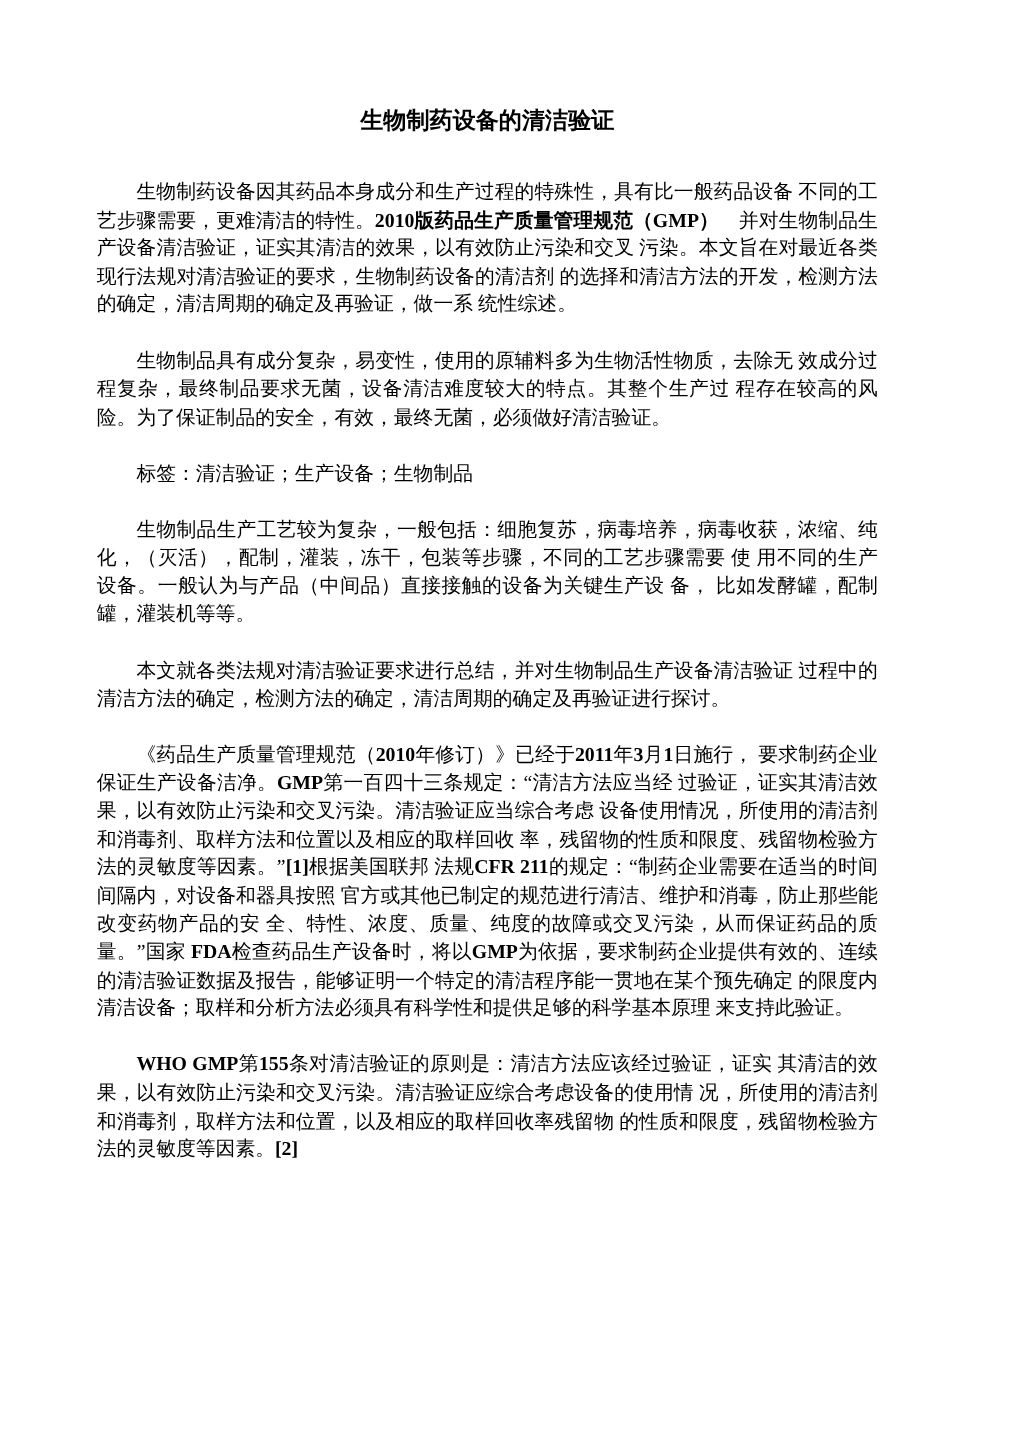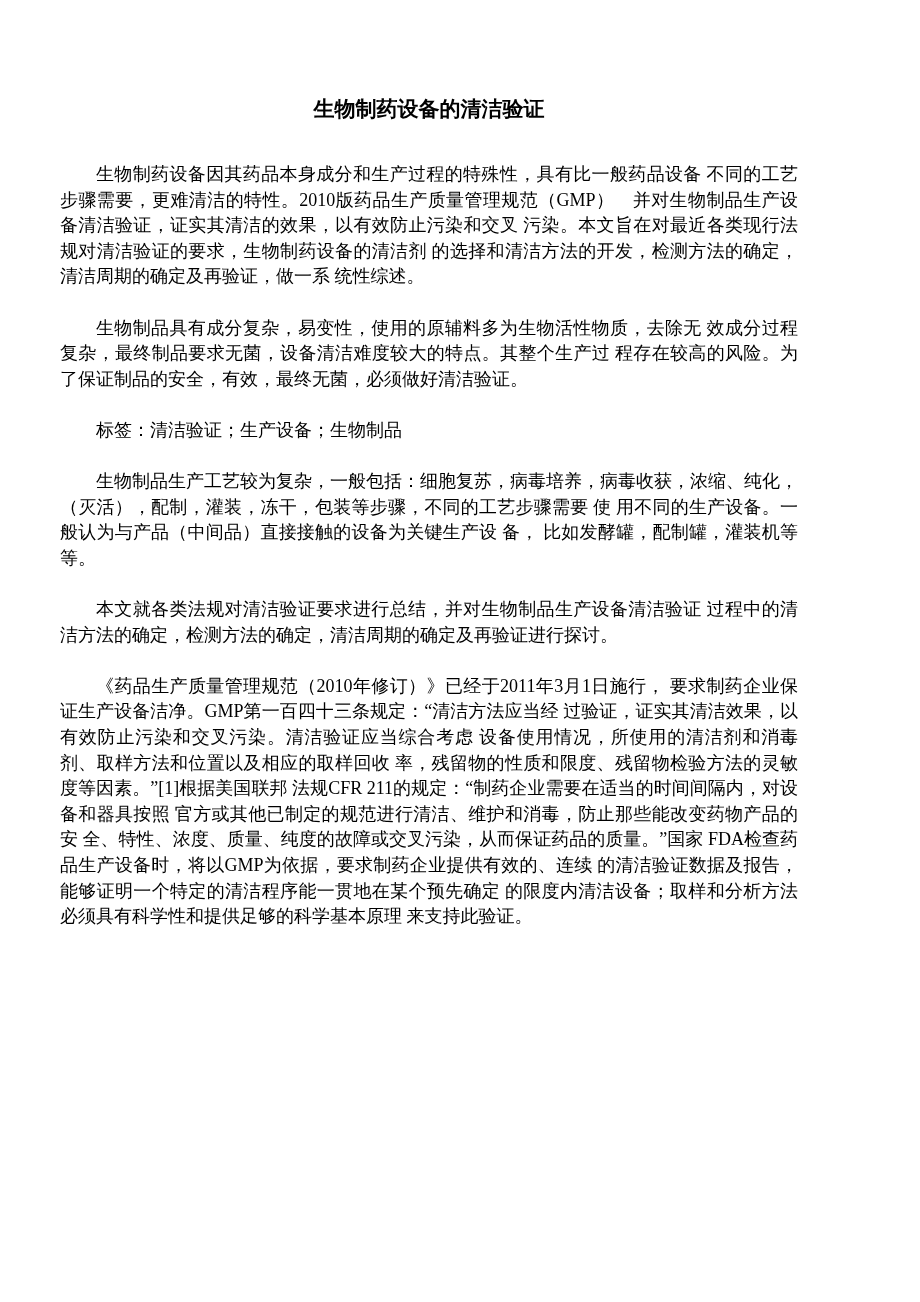--- a/index.html
+++ b/index.html
@@ -6,42 +6,42 @@
     margin: 0;
     padding: 0;
     background: #ffffff;
   }
   .page {
     position: relative;
     width: 920px;
     height: 1302px;
     box-sizing: border-box;
     background: #ffffff;
-    padding: 96px 122px 40px 60px;
+    padding: 96px 122px 40px 88px;
     font-family: "Liberation Serif", "DejaVu Serif", serif;
     font-size: 18px;
     line-height: 25.6px;
     color: #000000;
     overflow: hidden;
   }
   .doc-title {
     font-size: 21px;
     font-weight: bold;
     text-align: center;
     margin: 0 0 40px 0;
     line-height: 26px;
   }
   .para {
     margin: 0 0 25.6px 0;
     text-indent: 2em;
     text-align: justify;
     word-break: normal;
   }
   .para .b {
-    font-weight: normal;
+    font-weight: bold;
   }
 </style>
 </head>
 <body>
 
 <div class="page">
   <h1 class="doc-title">生物制药设备的清洁验证</h1>
 
   <p class="para"><span>生物制药设备因其药品本身成分和生产过程的特殊性，具有比一般药品设备 不同的工艺步骤需要，更难清洁的特性。</span><span class="b">2010版药品生产质量管理规范（GMP）</span><span>　并对生物制品生产设备清洁验证，证实其清洁的效果，以有效防止污染和交叉 污染。本文旨在对最近各类现行法规对清洁验证的要求，生物制药设备的清洁剂 的选择和清洁方法的开发，检测方法的确定，清洁周期的确定及再验证，做一系 统性综述。</span></p>
 
@@ -49,13 +49,14 @@
 
   <p class="para"><span>标签：清洁验证；生产设备；生物制品</span></p>
 
   <p class="para"><span>生物制品生产工艺较为复杂，一般包括：细胞复苏，病毒培养，病毒收获，浓缩、纯化，（灭活），配制，灌装，冻干，包装等步骤，不同的工艺步骤需要 使 用不同的生产设备。一般认为与产品（中间品）直接接触的设备为关键生产设 备， 比如发酵罐，配制罐，灌装机等等。</span></p>
 
   <p class="para"><span>本文就各类法规对清洁验证要求进行总结，并对生物制品生产设备清洁验证 过程中的清洁方法的确定，检测方法的确定，清洁周期的确定及再验证进行探讨。</span></p>
 
 
   <p class="para"><span>《药品生产质量管理规范（</span><span class="b">2010</span><span>年修订）》已经于</span><span class="b">2011</span><span>年</span><span class="b">3</span><span>月</span><span class="b">1</span><span>日施行， 要求制药企业保证生产设备洁净。</span><span class="b">GMP</span><span>第一百四十三条规定：“清洁方法应当经 过验证，证实其清洁效果，以有效防止污染和交叉污染。清洁验证应当综合考虑 设备使用情况，所使用的清洁剂和消毒剂、取样方法和位置以及相应的取样回收 率，残留物的性质和限度、残留物检验方法的灵敏度等因素。”</span><span class="b">[1]</span><span>根据美国联邦 法规</span><span class="b">CFR 211</span><span>的规定：“制药企业需要在适当的时间间隔内，对设备和器具按照 官方或其他已制定的规范进行清洁、维护和消毒，防止那些能改变药物产品的安 全、特性、浓度、质量、纯度的故障或交叉污染，从而保证药品的质量。”国家 </span><span class="b">FDA</span><span>检查药品生产设备时，将以</span><span class="b">GMP</span><span>为依据，要求制药企业提供有效的、连续 的清洁验证数据及报告，能够证明一个特定的清洁程序能一贯地在某个预先确定 的限度内清洁设备；取样和分析方法必须具有科学性和提供足够的科学基本原理 来支持此验证。</span></p>
 
+  <p class="para"><span class="b">WHO GMP</span><span>第</span><span class="b">155</span><span>条对清洁验证的原则是：清洁方法应该经过验证，证实 其清洁的效果，以有效防止污染和交叉污染。清洁验证应综合考虑设备的使用情 况，所使用的清洁剂和消毒剂，取样方法和位置，以及相应的取样回收率残留物 的性质和限度，残留物检验方法的灵敏度等因素。</span><span class="b">[2]</span></p>
 </div>
 
 </body></html>

